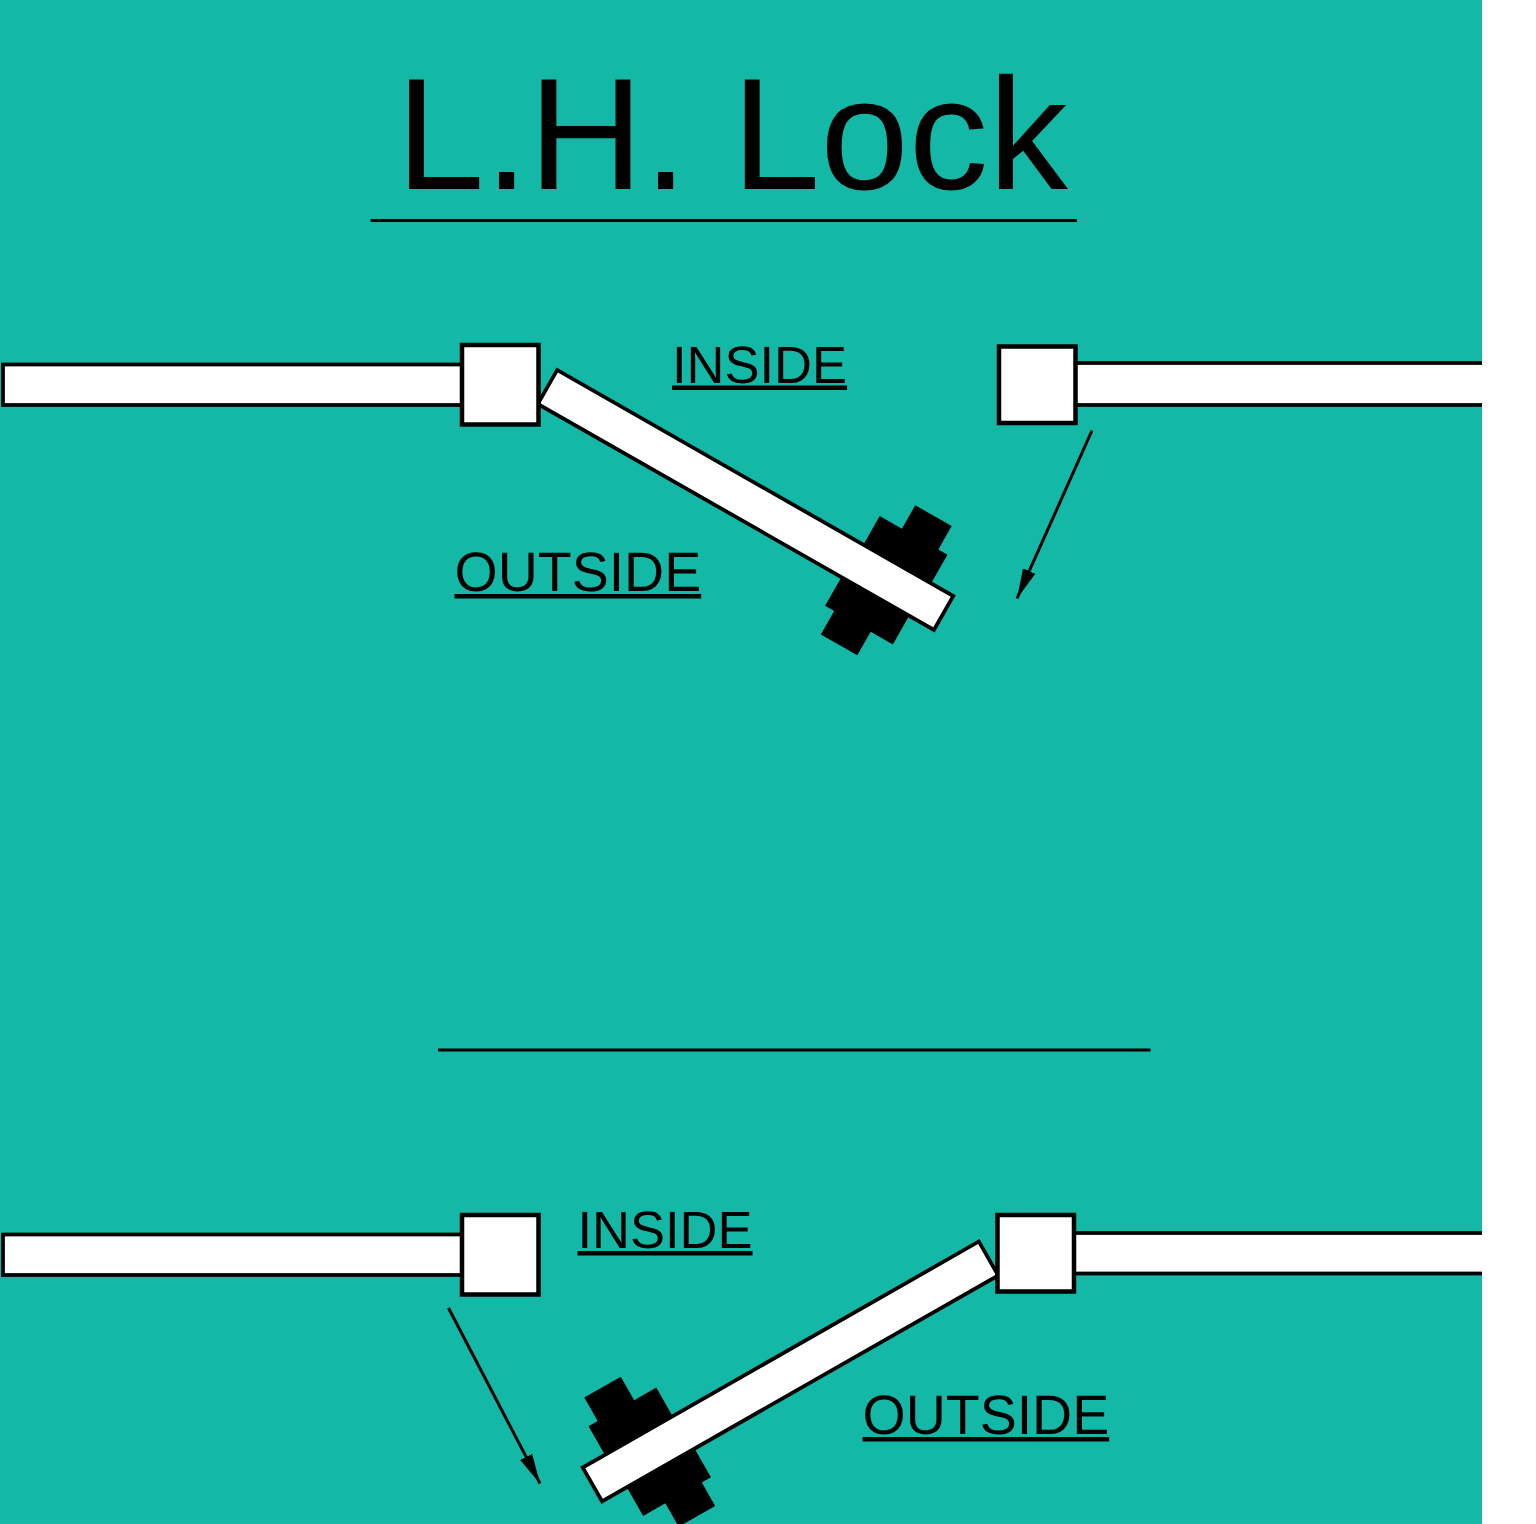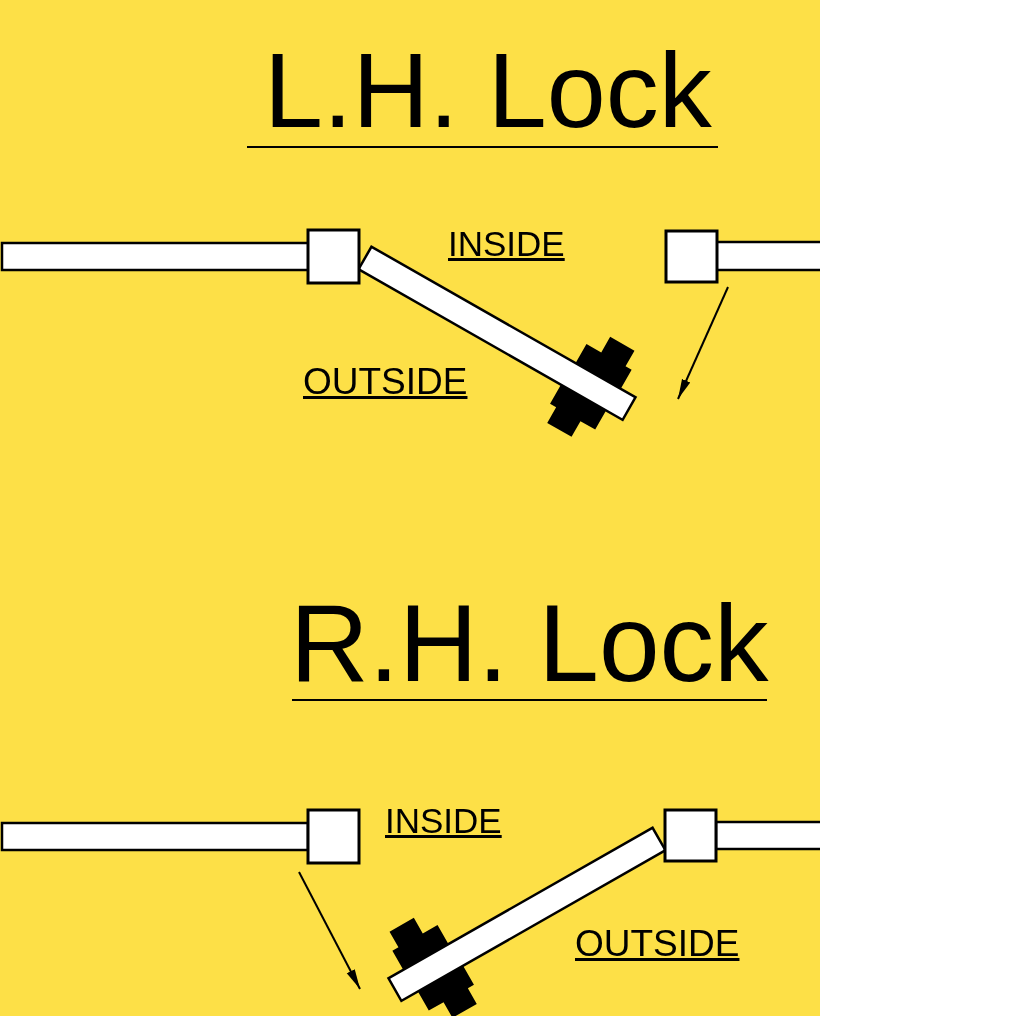--- a/index.html
+++ b/index.html
@@ -2,23 +2,23 @@
 <html><head>
 <meta charset="utf-8">
 <style>
   html, body {
     margin: 0;
     padding: 0;
     background: #ffffff;
   }
   #canvas {
     position: relative;
-    width: 820px;
+    width: 988px;
     height: 1016px;
-    background: #fde047;
+    background: #14b8a6;
     overflow: hidden;
     font-family: "Liberation Sans", sans-serif;
     color: #000000;
   }
   .title {
     position: absolute;
     line-height: 1;
     white-space: nowrap;
     color: #000;
   }
@@ -49,21 +49,20 @@
   }
 </style>
 </head>
 <body>
 
 <div id="canvas">
 
   <div class="title title-lh">L.H. Lock</div>
   <div class="title-underline underline-lh"></div>
 
-  <div class="title title-rh">R.H. Lock</div>
   <div class="title-underline underline-rh"></div>
 
   <div class="side-label inside-lh">INSIDE</div>
   <div class="side-label outside-lh">OUTSIDE</div>
   <div class="side-label inside-rh">INSIDE</div>
   <div class="side-label outside-rh">OUTSIDE</div>
 
   <svg class="diagram-layer" width="1024" height="1016" viewBox="0 0 1024 1016">
     <defs>
       <marker id="arrowhead" markerUnits="userSpaceOnUse" markerWidth="22" markerHeight="12" refX="20" refY="6" orient="auto">

